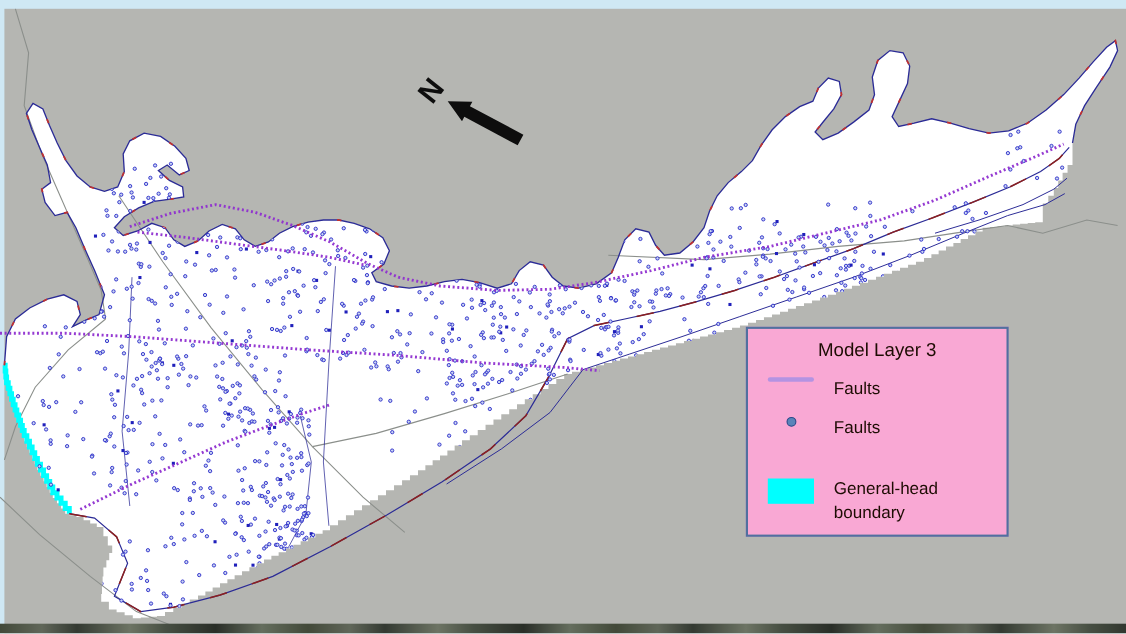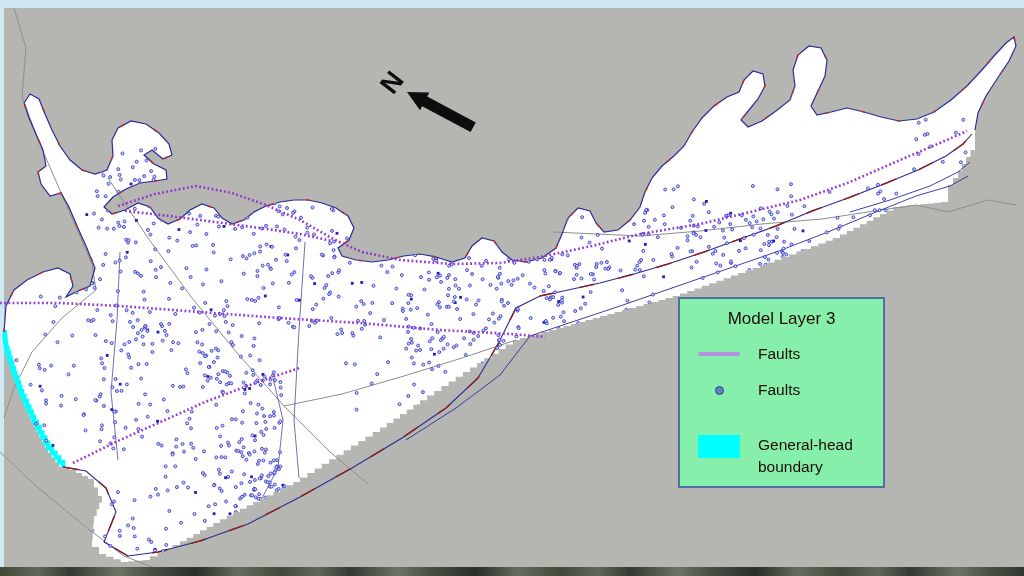--- a/index.html
+++ b/index.html
@@ -1,25 +1,25 @@
 <!DOCTYPE html>
 <html><head>
 <meta charset="utf-8">
 <style>
   html,body{margin:0;padding:0;}
   body{font-family:"Liberation Sans",sans-serif;}
   #stage{position:relative;width:1024px;height:576px;overflow:hidden;background:#cfe8f4;}
   #mapsvg{position:absolute;left:0;top:0;}
   #legend{
-    position:absolute;left:678px;top:297px;width:207px;height:191px;
-    box-sizing:border-box;border:2px solid #51709f;background:#86efac;
+    position:absolute;left:678px;top:297px;width:239px;height:191px;
+    box-sizing:border-box;border:2px solid #51709f;background:#f9a8d4;
     color:#1d0c03;
   }
   #legend .title{text-align:center;font-size:17px;margin-top:10px;font-weight:400;}
-  #legend .row{display:flex;align-items:center;margin-top:14px;}
+  #legend .row{display:flex;margin-top:14px;}
   #legend .swatch-cell{width:78px;display:flex;justify-content:center;flex:0 0 78px;}
   #legend .row.ghb{align-items:flex-start;margin-top:32px;}
   #legend .lbl{font-size:15.5px;line-height:1.45;width:130px;}
   .sw-line{width:42px;height:4px;border-radius:2px;background:#b493e2;}
   .sw-dot{width:7px;height:7px;border-radius:50%;background:#5b84b9;border:1.5px solid #2a4a8a;}
   .sw-rect{width:42px;height:23px;background:#00ffff;margin-top:1px;}
   #photo-strip{
     position:absolute;left:0;bottom:0;width:1024px;height:9px;
     background:
       repeating-linear-gradient(90deg,

